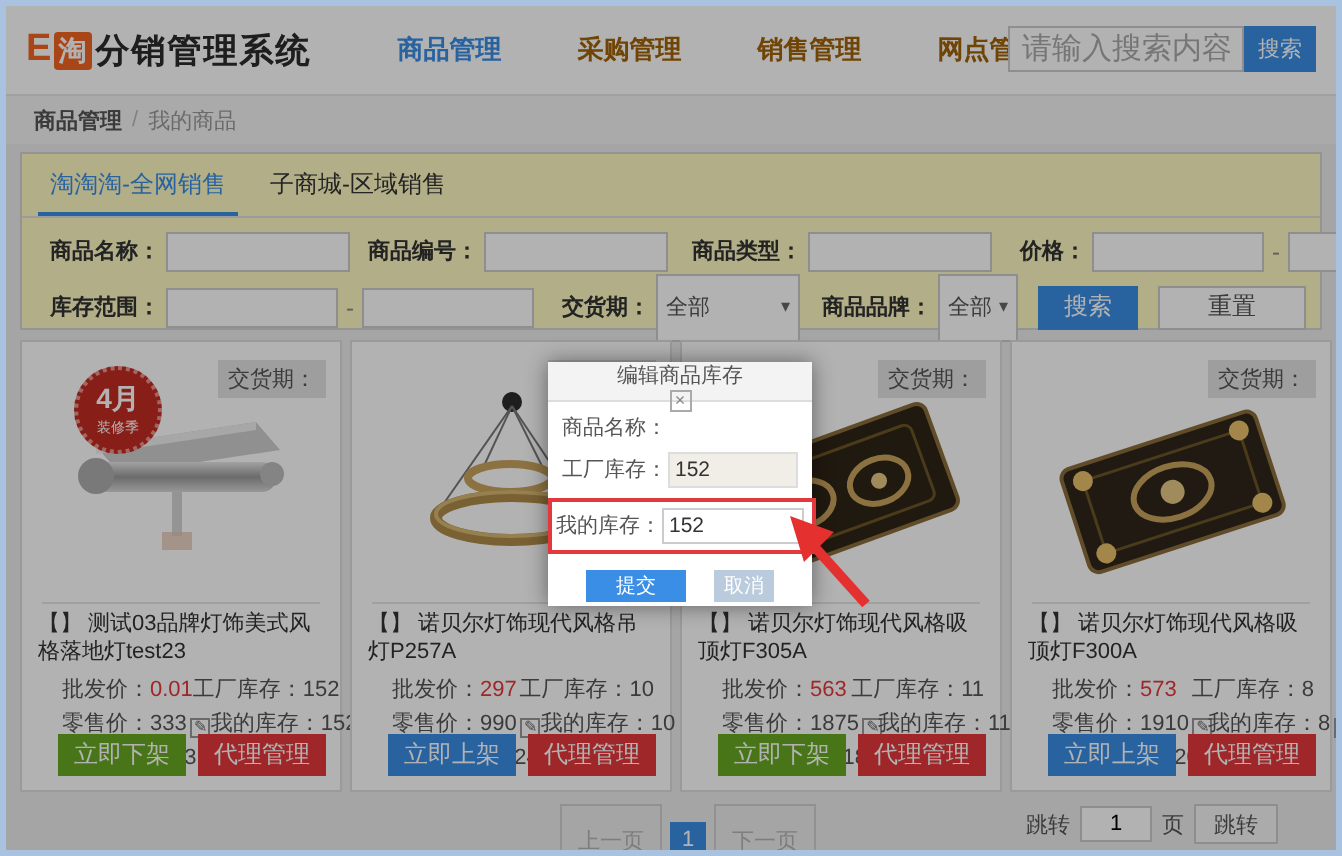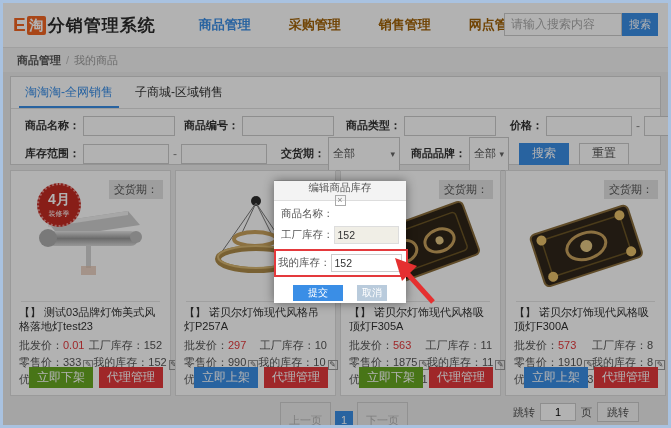--- a/index.html
+++ b/index.html
@@ -11,62 +11,62 @@
   .navbar { position:absolute; top:0; left:0; right:0; height:44px; background:#fff; display:flex; align-items:center; }
   .logo { display:flex; align-items:center; margin-left:10px; white-space:nowrap; }
   .logo-e { color:#f26522; font-weight:bold; font-size:19px; }
   .logo-tao { background:#f26522; color:#fff; font-size:14px; font-weight:bold; width:19px; height:19px;
               line-height:19px; text-align:center; border-radius:2px; margin:0 2px 0 1px; }
   .logo-text { font-size:17px; font-weight:bold; color:#2b2b2b; letter-spacing:1px; }
   .nav-items { display:flex; margin-left:24px; }
   .nav-item { font-size:13px; font-weight:bold; color:#a16207; padding:6px 0; margin:0 19px; cursor:pointer; }
   .nav-item.active { color:#3a8ee6; }
   .nav-search { position:absolute; right:10px; top:10px; display:flex; }
-  .nav-search input { width:118px; height:23px; border:1px solid #ccc; padding:0 6px; font-size:12px; color:#333;font-family:Liberation Serif, serif; }
+  .nav-search input { width:118px; height:23px; border:1px solid #ccc; padding:0 6px; font-size:15px; color:#333; }
   .nav-search input::placeholder { color:#aaa; }
   .nav-search .btn-search { width:36px; height:23px; background:#3a8ee6; color:#fff; border:none; font-size:11px; cursor:pointer; }
 
   
   .breadcrumb { position:absolute; top:44px; left:0; right:0; height:25px; background:#f4f4f4;
                 border-top:1px solid #e5e5e5; display:flex; align-items:center; padding-left:14px; font-size:11px; }
   .bc-parent { color:#555; font-weight:bold; }
   .bc-sep { color:#bbb; margin:0 5px; }
   .bc-current { color:#999; }
 
   
-  .panel { position:absolute; top:73px; left:7px; right:7px; height:89px; background:#ffffff; border:1px solid #d5d5d5; }
+  .panel { position:absolute; top:73px; left:7px; right:7px; height:89px; background:#fef9c3; border:1px solid #d5d5d5; }
   .tabs { display:flex; border-bottom:1px solid #e0e0e0; padding-left:8px; }
   .tab { font-size:12px; padding:7px 6px 5px; margin-right:10px; color:#333; cursor:pointer; border-bottom:2px solid transparent; }
   .tab.active { color:#3a8ee6; border-bottom-color:#3a8ee6; }
   .frow { display:flex; align-items:center; padding:5px 0 0 14px; height:28px; }
   .flabel { font-size:11px; font-weight:bold; color:#333; margin-right:3px; white-space:nowrap; }
   .finput { height:20px; border:1px solid #ccc; background:#fff; }
   .w92 { width:92px; } .w88 { width:86px; }
   .dash { color:#888; margin:0 4px; }
   .fsel { height:34px; border:1px solid #ccc; background:#fff; display:flex; align-items:center;
           justify-content:space-between; padding:0 4px; font-size:11px; color:#555; cursor:pointer; }
   .sel-delivery { width:72px; } .sel-brand { width:40px; }
   .caret { font-size:9px; color:#666; }
   .btn-blue { background:#3a8ee6; color:#fff; border:none; height:22px; padding:0 13px; font-size:12px; cursor:pointer; }
-  .btn-plain { background:#fff; color:#555; border:1px solid #ccc; height:22px; padding:0 12px; font-size:12px; cursor:pointer; }
+  .btn-plain { background:#fff; color:#555; border:1px solid #ccc; height:22px; padding:0 24px; font-size:12px; cursor:pointer; }
   .ml { margin-left:10px; }
 
   
   .cards { position:absolute; top:167px; left:7px; right:7px; height:226px; display:flex; gap:4px; }
   .card { width:161px; background:#fff; border:1px solid #ddd; position:relative; padding:6px 8px; }
   .dtag { position:absolute; top:9px; right:7px; background:#e2e2e2; color:#555; font-size:11px; padding:2px 5px; }
   .badge { position:absolute; top:12px; left:26px; width:44px; height:44px; background:#c32b23; border-radius:50%;
            border:2px dotted #e9938e; color:#fff; text-align:center; z-index:2; }
   .badge .b1 { font-size:14px; font-weight:bold; margin-top:6px; }
   .badge .b2 { font-size:7px; }
   .pimg { height:108px; margin-top:14px; display:flex; align-items:center; justify-content:center; }
   .sep { border-top:1px solid #e6e6e6; margin:2px 2px 3px; }
   .ptitle { font-size:11px; color:#333; line-height:14px; height:29px; overflow:hidden; }
   .pinfo { font-size:11px; color:#555; margin-top:3px; line-height:17px; }
-  .pline { display:flex; }
+  .pline { display:flex;margin-left:12px; }
   .pcell-l { width:78px; white-space:nowrap; }
   .pcell-r { white-space:nowrap; }
   .red { color:#e4393c; }
   .edit-icon { display:inline-block; width:10px; height:10px; border:1px solid #999; font-size:8px;
                line-height:8px; text-align:center; color:#666; margin-left:2px; cursor:pointer; vertical-align:-1px; }
   .card-btns { position:absolute; right:7px; bottom:7px; display:flex; gap:6px; }
   .cbtn { height:21px; padding:0 8px; font-size:12px; color:#fff; border:none; cursor:pointer; }
   .cbtn.off { background:#67a822; }
   .cbtn.on  { background:#3a8ee6; }
   .cbtn.agent { background:#e4393c; }

